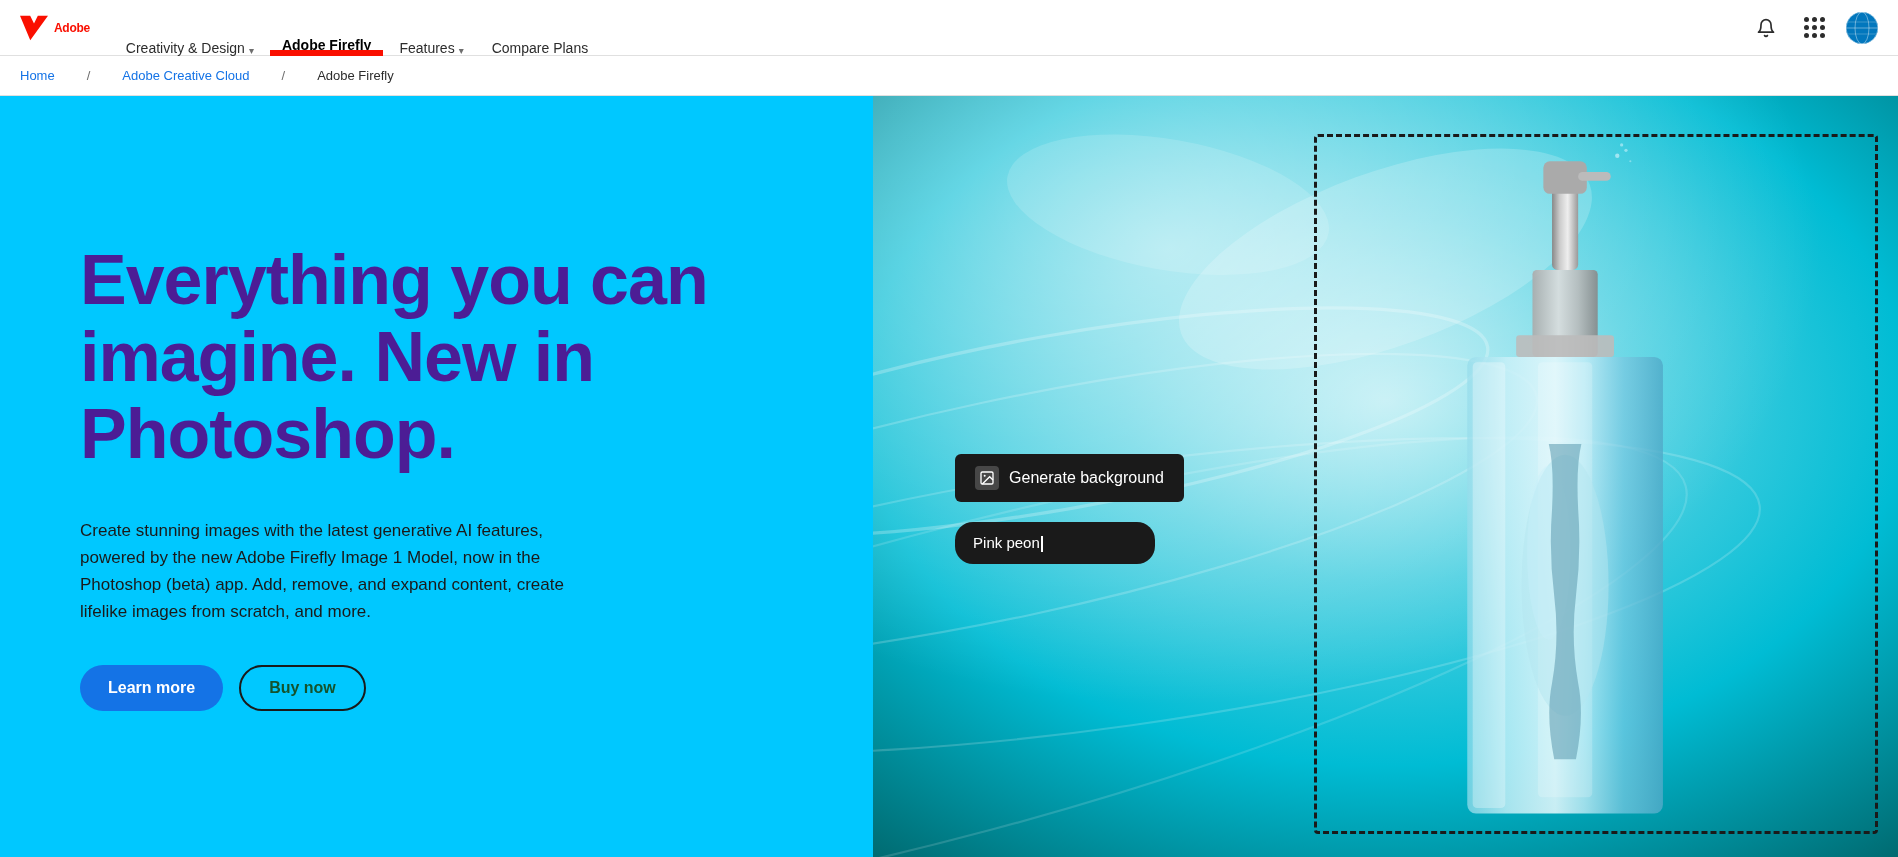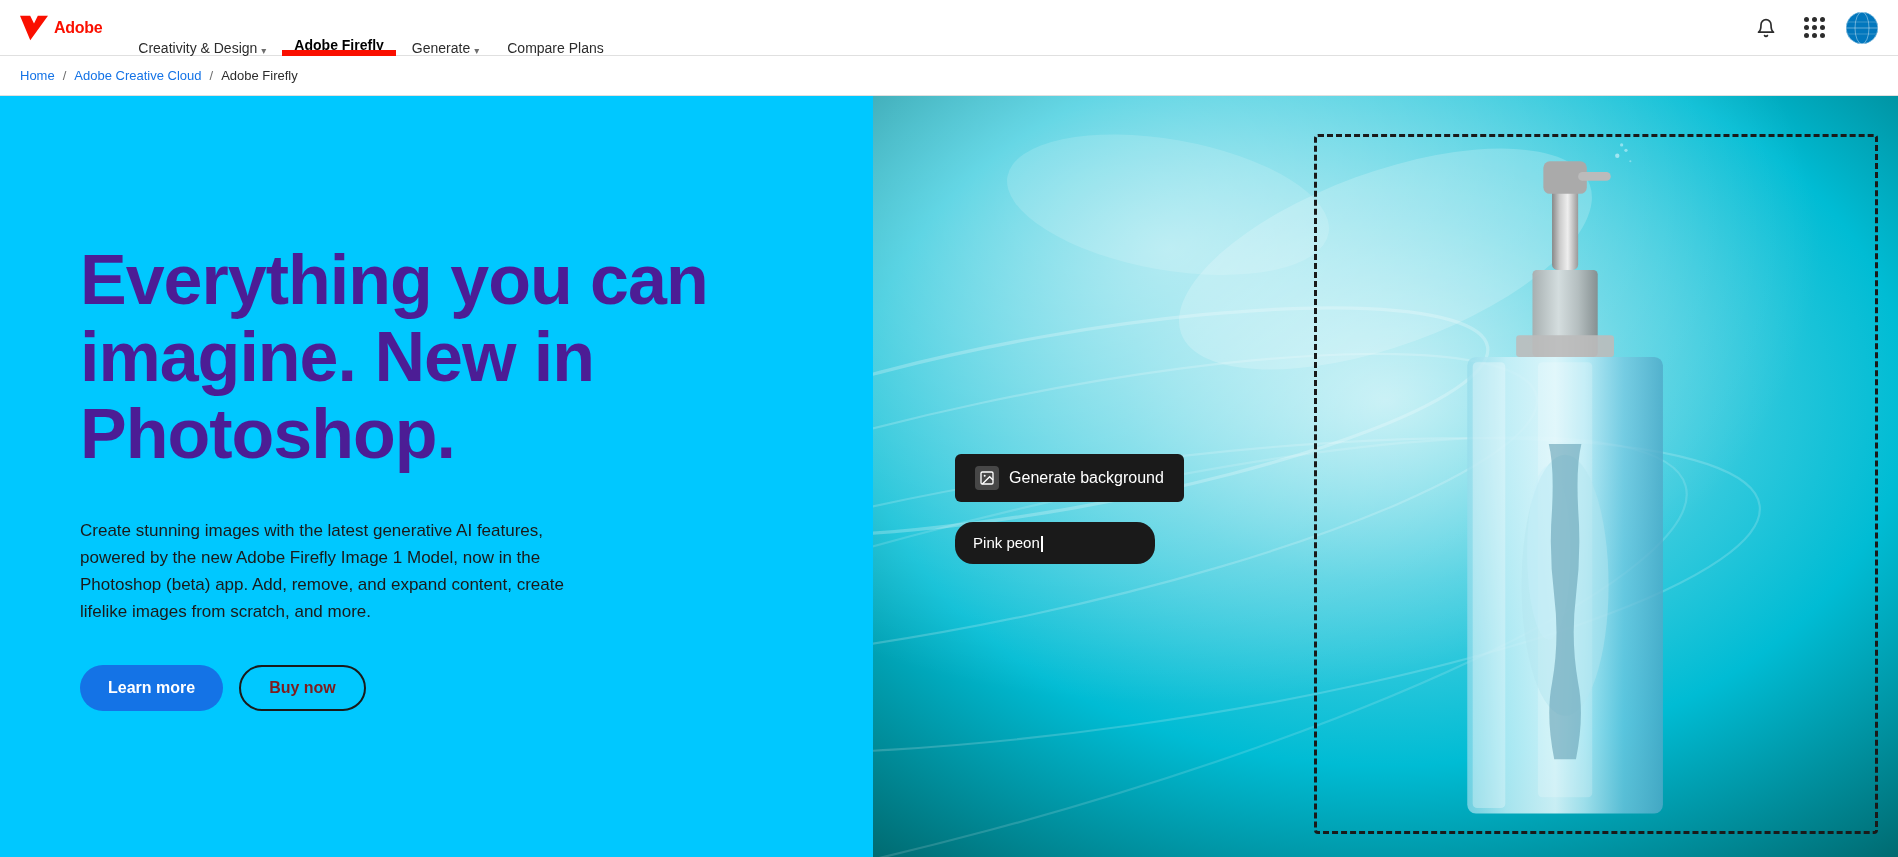--- a/index.html
+++ b/index.html
@@ -21,21 +21,21 @@
       align-items: center;
       gap: 6px;
       margin-right: 24px;
       flex-shrink: 0;
     }
     .adobe-logo-icon {
       width: 28px;
       height: 28px;
     }
     .nav-adobe-text {
-      font-size: 16px;
+      font-size: 12px;
       font-weight: 700;
       color: #fa0f00;
       letter-spacing: -0.3px;
     }
     .nav-items {
       display: flex;
       align-items: center;
       gap: 4px;
       flex: 1;
     }
@@ -100,20 +100,21 @@
     
     .breadcrumb {
       display: flex;
       align-items: center;
       padding: 0 20px;
       height: 40px;
       background: #fff;
       font-size: 13px;
       color: #6e6e6e;
       border-bottom: 1px solid #e0e0e0;
+      gap: 24px;
     }
     .breadcrumb-item {
       color: #1473e6;
       cursor: pointer;
       text-decoration: none;
     }
     .breadcrumb-separator {
       margin: 0 8px;
       color: #6e6e6e;
     }
@@ -170,21 +171,21 @@
       border-radius: 30px;
       padding: 14px 28px;
       font-size: 16px;
       font-weight: 700;
       cursor: pointer;
       white-space: nowrap;
     }
 
     .btn-buy-now {
       background: transparent;
-      color: #7f1d1d;
+      color: #14532d;
       border: 2px solid #1a1a1a;
       border-radius: 30px;
       padding: 12px 28px;
       font-size: 16px;
       font-weight: 600;
       cursor: pointer;
       white-space: nowrap;
     }
 
     
@@ -315,21 +316,21 @@
 
   <div class="nav-items">
     <div class="nav-item">
       <span>Creativity &amp; Design</span>
       <span class="nav-chevron">▾</span>
     </div>
     <div class="nav-item active">
       <span>Adobe Firefly</span>
     </div>
     <div class="nav-item">
-      <span>Generate</span>
+      <span>Features</span>
       <span class="nav-chevron">▾</span>
     </div>
     <div class="nav-item">
       <span>Compare Plans</span>
     </div>
   </div>
 
   <div class="nav-right">
 
     <div class="nav-icon-btn">

